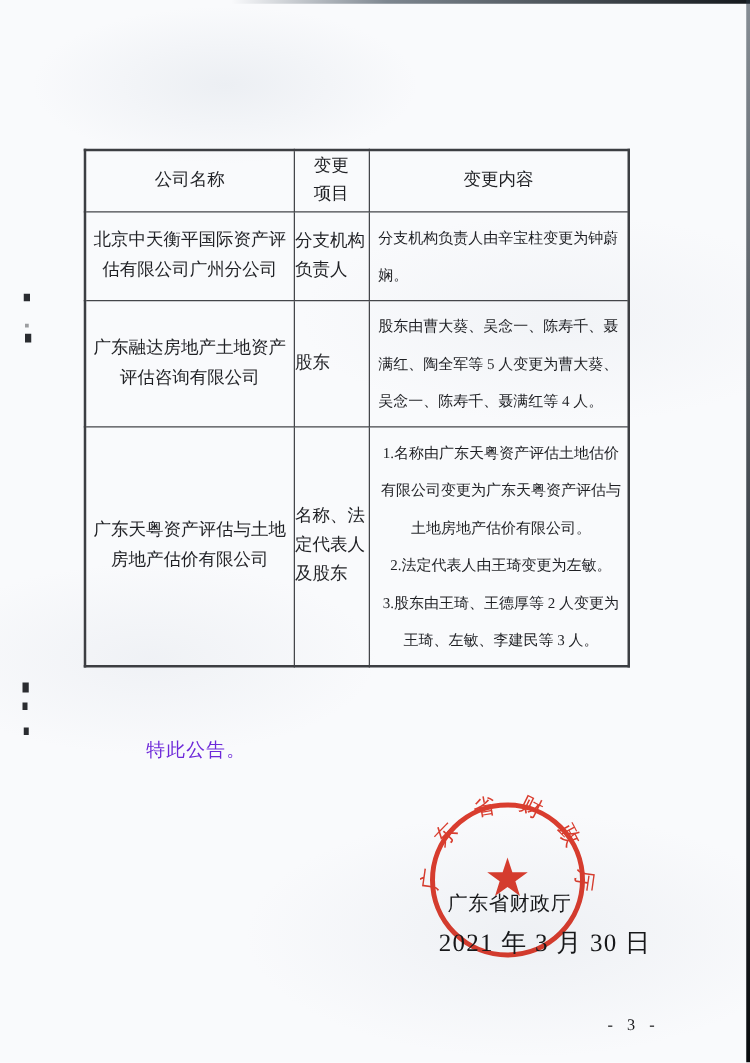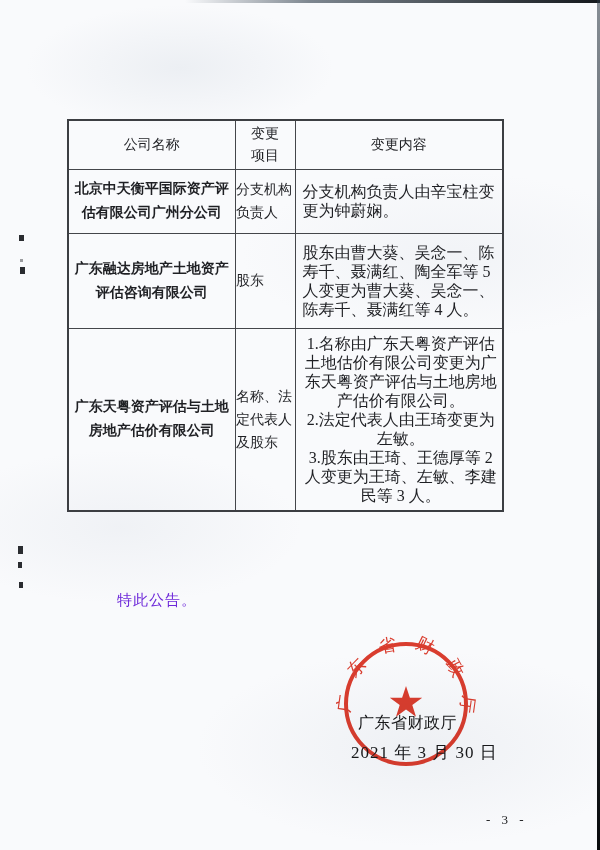--- a/index.html
+++ b/index.html
@@ -50,24 +50,24 @@
     font-size: 14px;
     color: #1f2024;
     vertical-align: middle;
     padding: 0;
   }
   .col-company { width: 167px; }
   .col-item    { width: 60px;  }
   .col-content { width: 208px; }
   .change-table th { text-align: center; line-height: 22px; }
   th .hdr-narrow { width: 32px; margin: 0 auto; }
-  td.cell-company { text-align: center; line-height: 24px; padding: 6px 5px; font-weight: bold; }
+  td.cell-company { text-align: center; line-height: 24px; padding: 6px 5px; }
   td.cell-item { line-height: 23px; }
   td.cell-item .item-inner { width: 58px; margin: 0 auto; }
-  td.cell-content { text-align: left; line-height: 19px; padding: 5px 3px 5px 7px; font-size: 16px; }
+  td.cell-content { text-align: left; line-height: 30px; padding: 5px 3px 5px 7px; font-size: 12px; }
   td.cell-content p { margin: 0; text-align: center; }
   tr.hrow  { height: 49px; }
   tr.row-0 { height: 64px; }
   tr.row-1 { height: 95px; }
   tr.row-2 { height: 66px; }
   tr.row-3 { height: 167px; }
 
   .closing {
     position: absolute; left: 117px; top: 591px;
     font-size: 15px; letter-spacing: 1px; color: #6d28d9;
@@ -79,21 +79,21 @@
     width: 140px; height: 140px;
     mix-blend-mode: multiply;
     opacity: 0.93;
   }
   .agency {
     position: absolute; left: 358px; top: 713px;
     font-size: 16px; letter-spacing: 0.5px; color: #17181a;
   }
   .sign-date {
     position: absolute; left: 351px; top: 741px;
-    font-size: 17px; letter-spacing: 1px; color: #17181a;
+    font-size: 20px; letter-spacing: 1px; color: #17181a;
   }
   .page-number {
     position: absolute; left: 486px; top: 812px;
     font-size: 13px; letter-spacing: 4px; color: #151618;
   }
 </style>
 </head>
 <body>
 
 <div class="mottle"></div>

